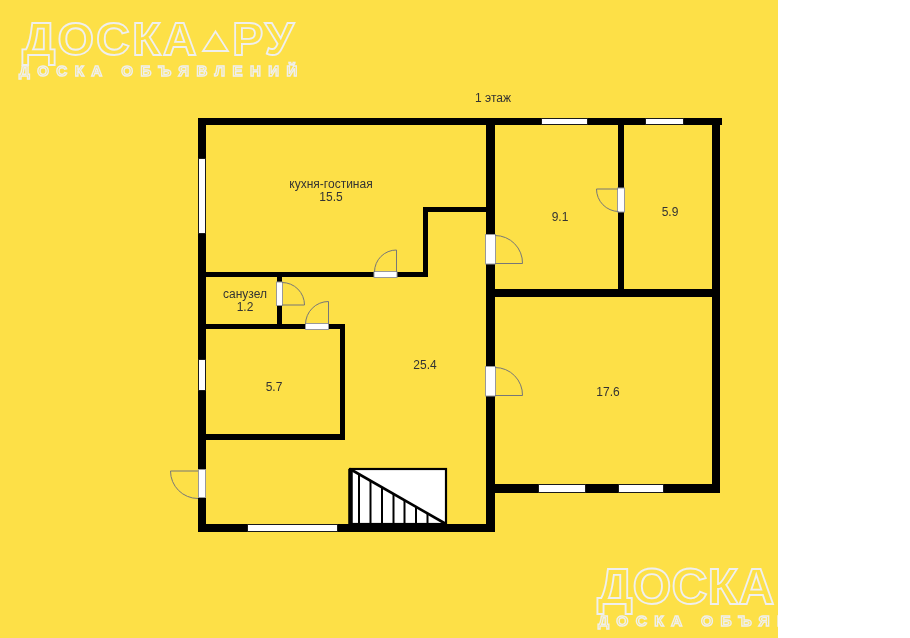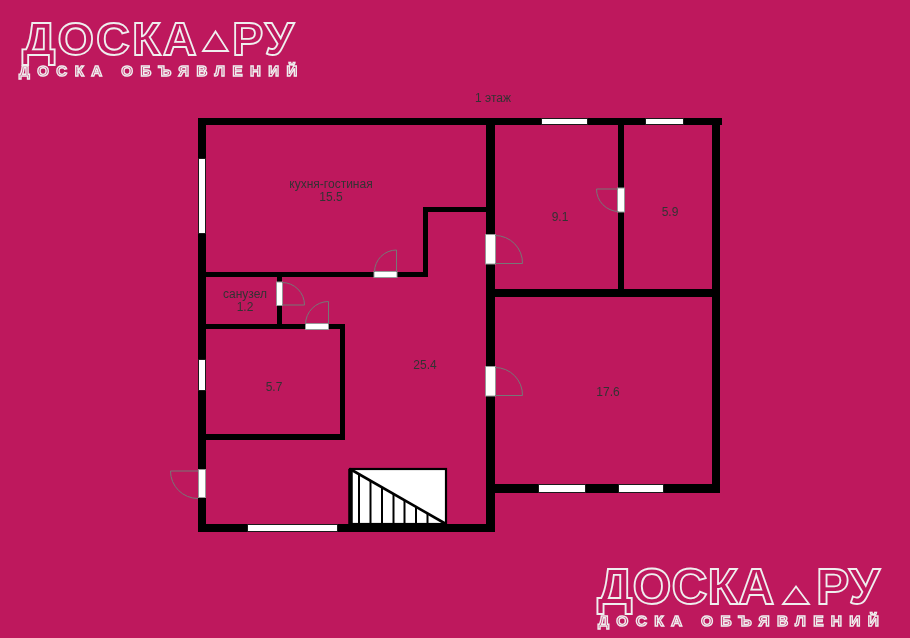--- a/index.html
+++ b/index.html
@@ -1,16 +1,16 @@
 <!DOCTYPE html>
 <html><head>
 <meta charset="utf-8">
 <style>
   html,body{margin:0;padding:0;background:#fff;}
-  #page{position:relative;width:910px;height:638px;background:#be185d;overflow:hidden;
+  #page{position:relative;width:778px;height:638px;background:#fde047;overflow:hidden;
         font-family:"Liberation Sans", sans-serif;}
   svg{position:absolute;top:0;left:0;}
 </style>
 </head>
 <body>
 <div id="page">
 <svg width="910" height="638" viewBox="0 0 910 638">
 
   <g stroke="#efefef" fill="none" font-family="Liberation Sans, sans-serif" font-weight="bold">
     <text x="22" y="55" font-size="47" stroke-width="1.8" letter-spacing="2">ДОСКА</text>

